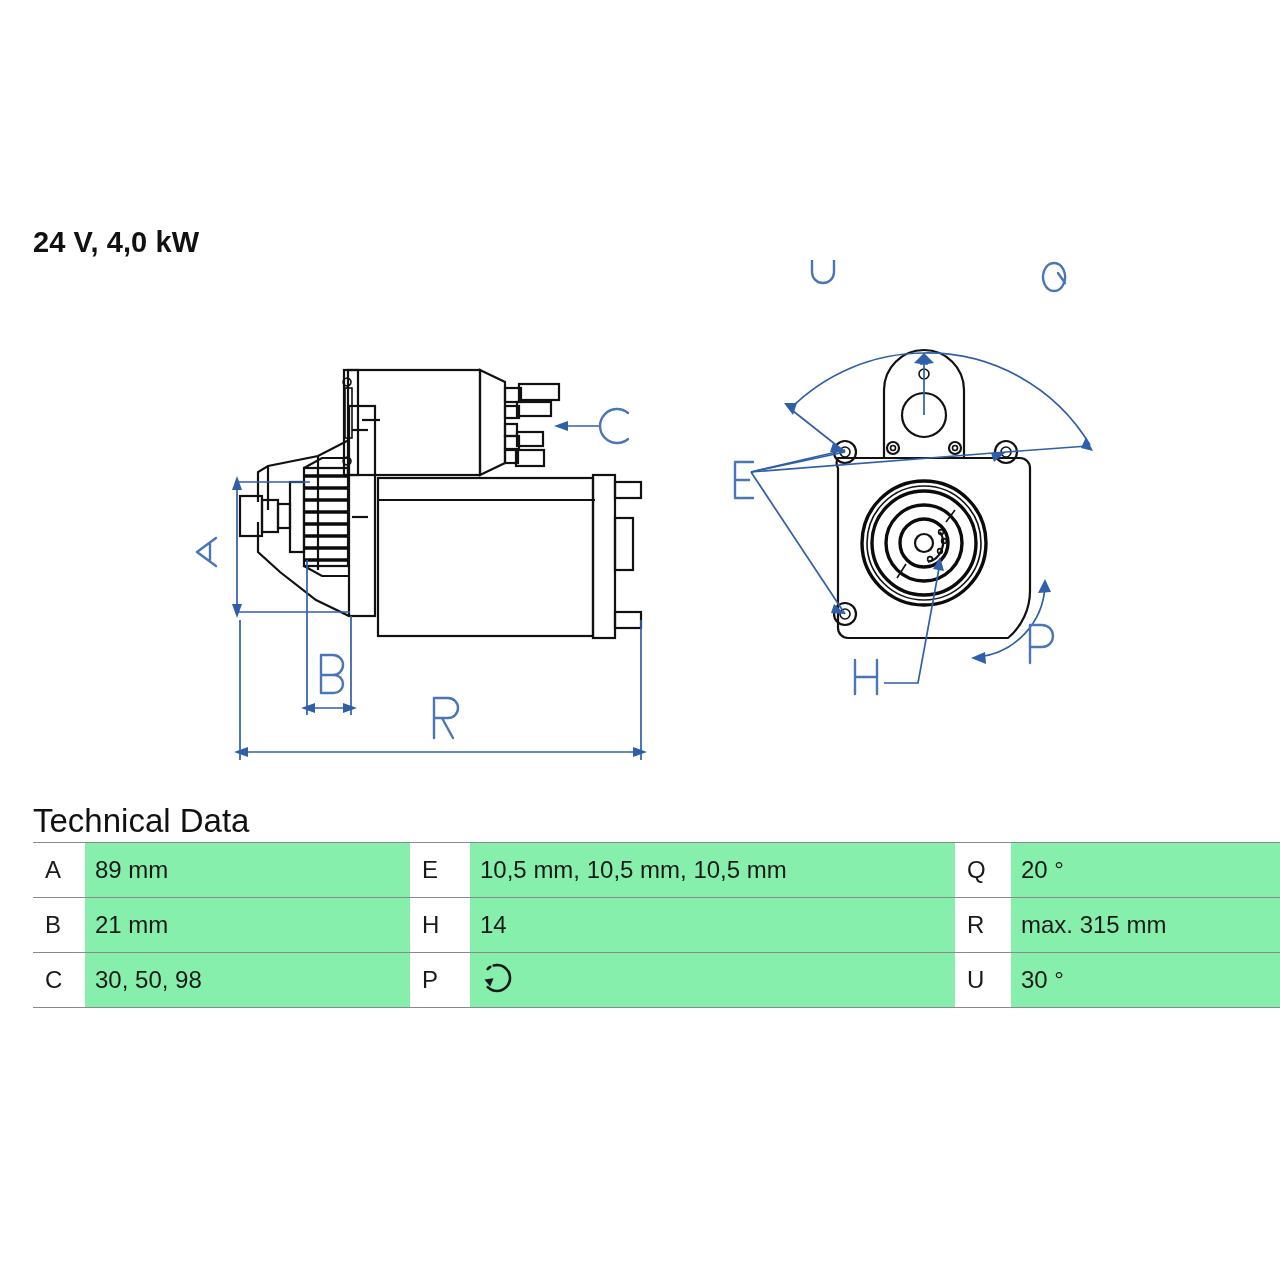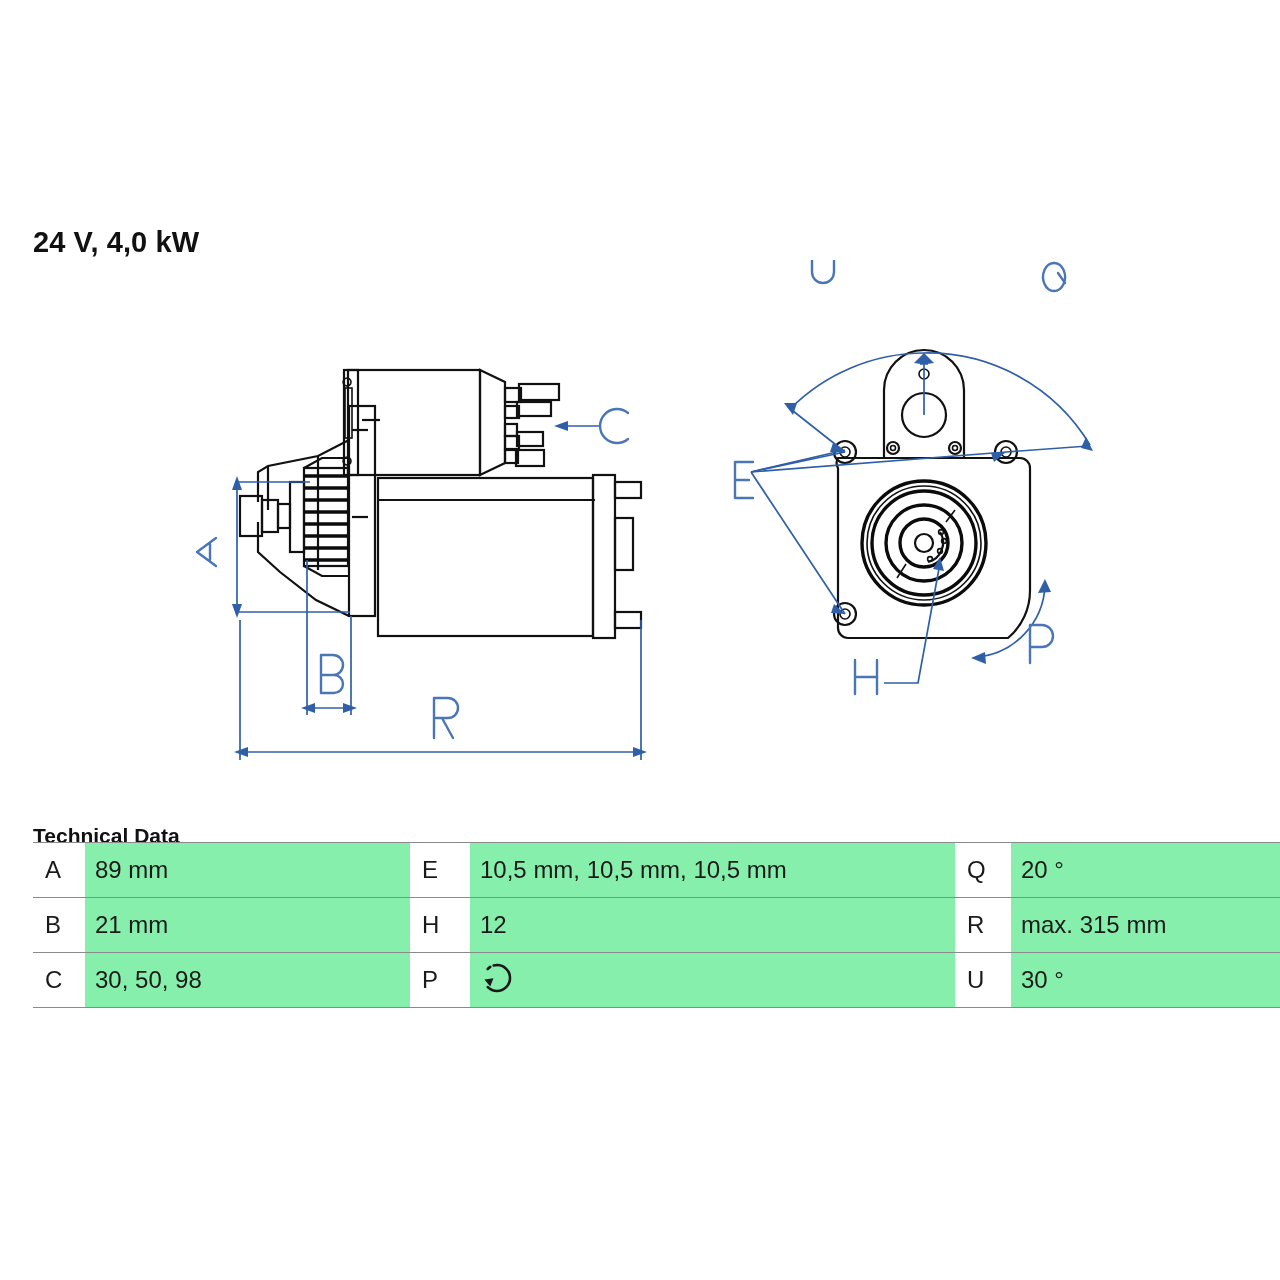--- a/index.html
+++ b/index.html
@@ -29,25 +29,24 @@
     font-weight: bold;
     color: #111111;
     letter-spacing: 0.1px;
     white-space: nowrap;
     text-align: right;
   }
   .section-title {
     position: absolute;
     left: 33px;
     top: 802px;
-    font-size: 21px;
-    font-weight: bold;
+    font-size: 33px;
+    font-weight: normal;
     color: #111111;
     white-space: nowrap;
-    margin-top: 22px;
   }
   .drawing {
     position: absolute;
     left: 0;
     top: 260px;
     width: 1280px;
     height: 530px;
   }
   
   .tech-table {
@@ -316,21 +315,21 @@
         <td class="val v1">89 mm</td>
         <td class="key k2">E</td>
         <td class="val v2">10,5 mm, 10,5 mm, 10,5 mm</td>
         <td class="key k3">Q</td>
         <td class="val v3">20 °</td>
       </tr>
       <tr>
         <td class="key">B</td>
         <td class="val v1">21 mm</td>
         <td class="key k2">H</td>
-        <td class="val v2">12</td>
+        <td class="val v2">14</td>
         <td class="key k3">R</td>
         <td class="val v3">max. 315 mm</td>
       </tr>
       <tr>
         <td class="key">C</td>
         <td class="val v1">30, 50, 98</td>
         <td class="key k2">P</td>
         <td class="val v2">
           <span class="rot-icon">
             <svg width="34" height="34" viewBox="0 0 34 34">

